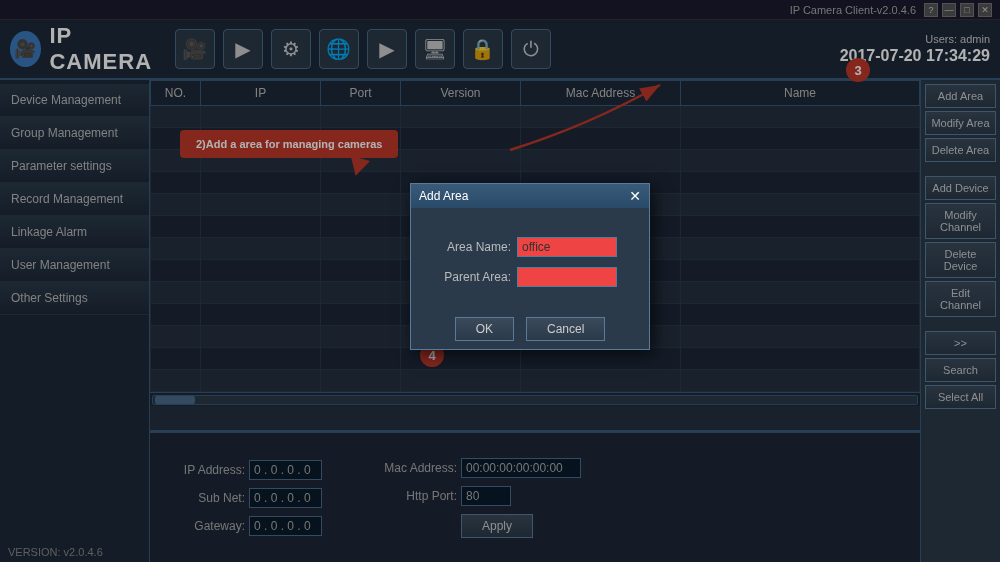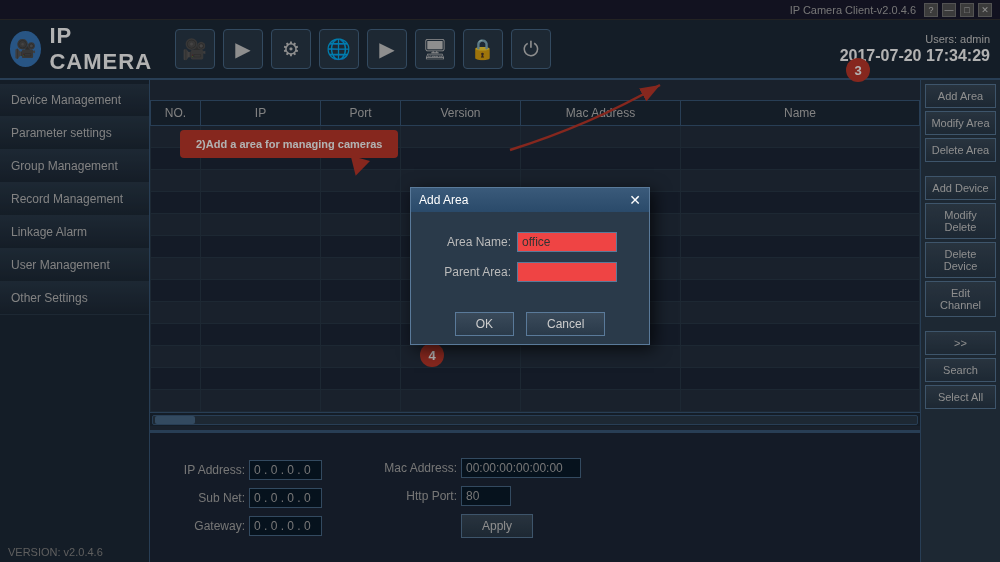--- a/index.html
+++ b/index.html
@@ -144,21 +144,20 @@
     #device-table-area {
       flex: 1;
       position: relative;
       border-bottom: 2px solid #3a5a7a;
       overflow: hidden;
     }
     #device-table {
       width: 100%;
       border-collapse: collapse;
       table-layout: fixed;
-      margin-top: 20px;
     }
     #device-table th {
       background: #1e2a38;
       color: #bbb;
       padding: 5px 8px;
       border: 1px solid #3a5a7a;
       font-weight: normal;
       font-size: 12px;
       text-align: center;
     }
@@ -328,21 +327,21 @@
       color: #fff;
       font-size: 12px;
     }
     #dialog-close {
       cursor: pointer;
       font-size: 14px;
       color: #fff;
       line-height: 1;
     }
     #dialog-body {
-      padding: 20px 20px 12px;
+      padding: 29px 20px 12px;
     }
     .dialog-row {
       display: flex;
       align-items: center;
       margin-bottom: 10px;
       font-size: 12px;
       color: #bbb;
     }
     .dialog-row label {
       min-width: 80px;
@@ -430,24 +429,24 @@
   </div>
 </div>
 
 <div id="main">
 
   <div id="sidebar">
     <div class="sidebar-item">
       <span>Device Management</span>
     </div>
     <div class="sidebar-item">
+      <span>Group Management</span>
+    </div>
+    <div class="sidebar-item">
       <span>Parameter settings</span>
-    </div>
-    <div class="sidebar-item">
-      <span>Group Management</span>
     </div>
     <div class="sidebar-item">
       <span>Record Management</span>
     </div>
     <div class="sidebar-item">
       <span>Linkage Alarm</span>
     </div>
     <div class="sidebar-item">
       <span>User Management</span>
     </div>
@@ -617,21 +616,21 @@
       </div>
     </div>
   </div>
 
   <div id="right-panel">
     <button class="right-btn">Add Area</button>
     <button class="right-btn">Modify Area</button>
     <button class="right-btn">Delete Area</button>
     <div class="right-btn-spacer"></div>
     <button class="right-btn">Add Device</button>
-    <button class="right-btn">Modify Delete</button>
+    <button class="right-btn">Modify Channel</button>
     <button class="right-btn">Delete Device</button>
     <button class="right-btn">Edit Channel</button>
     <div class="right-btn-spacer"></div>
     <button class="right-btn">&gt;&gt;</button>
     <button class="right-btn">Search</button>
     <button class="right-btn">Select All</button>
   </div>
 
 </div>
 

